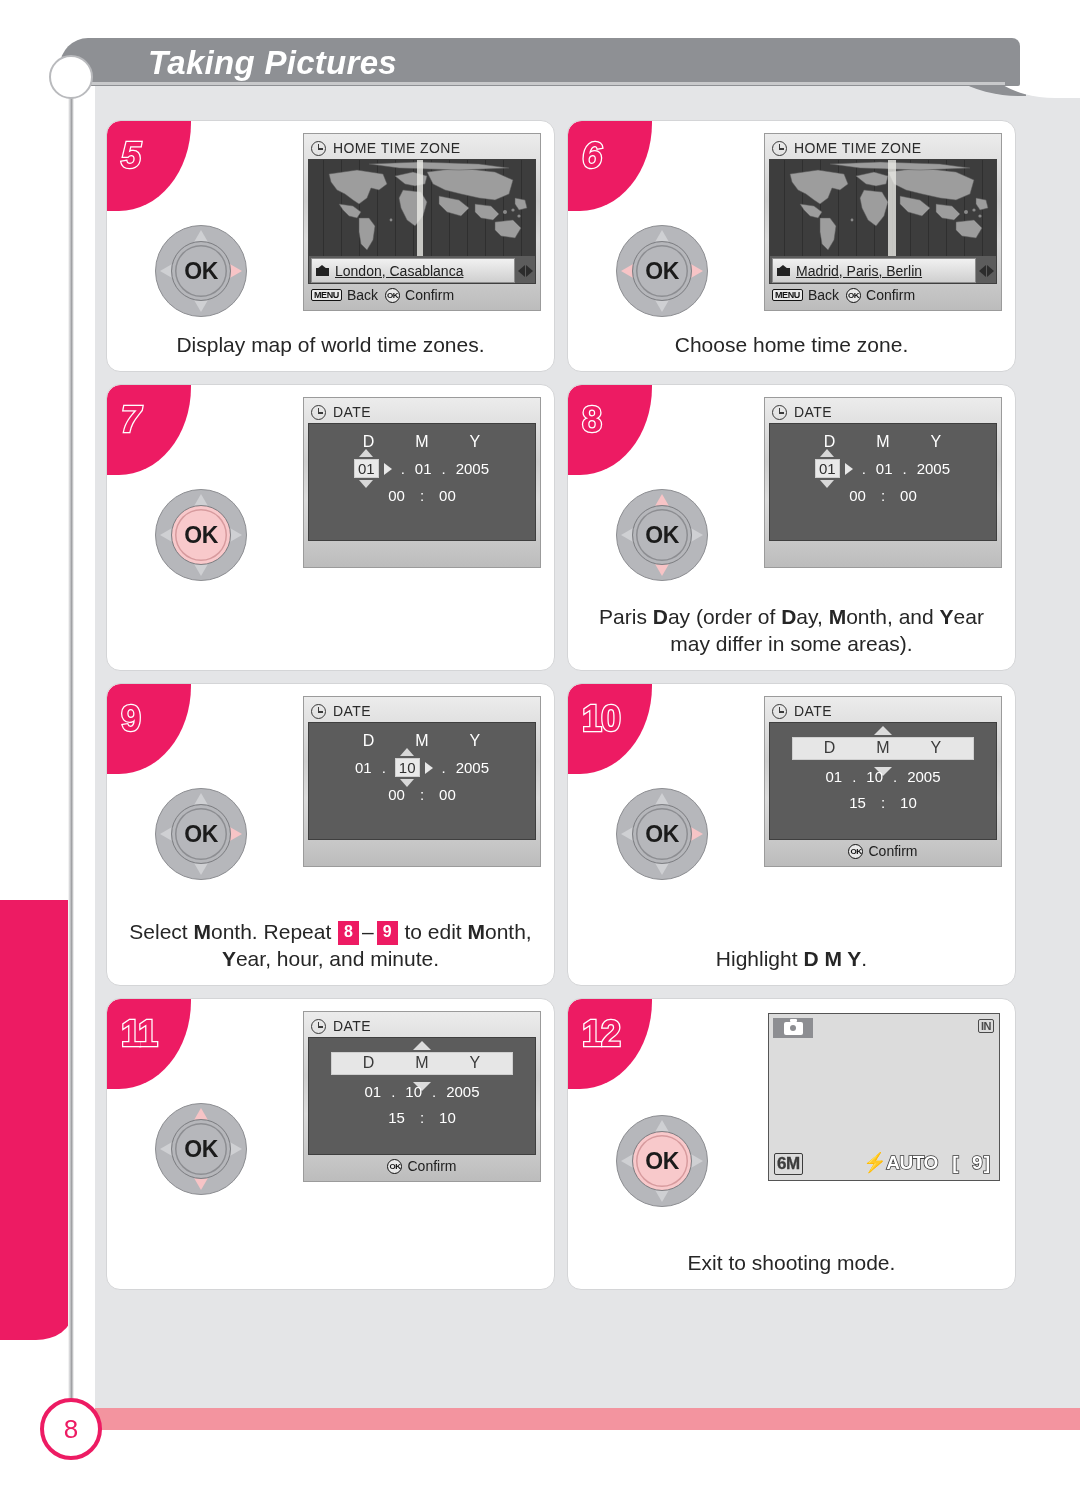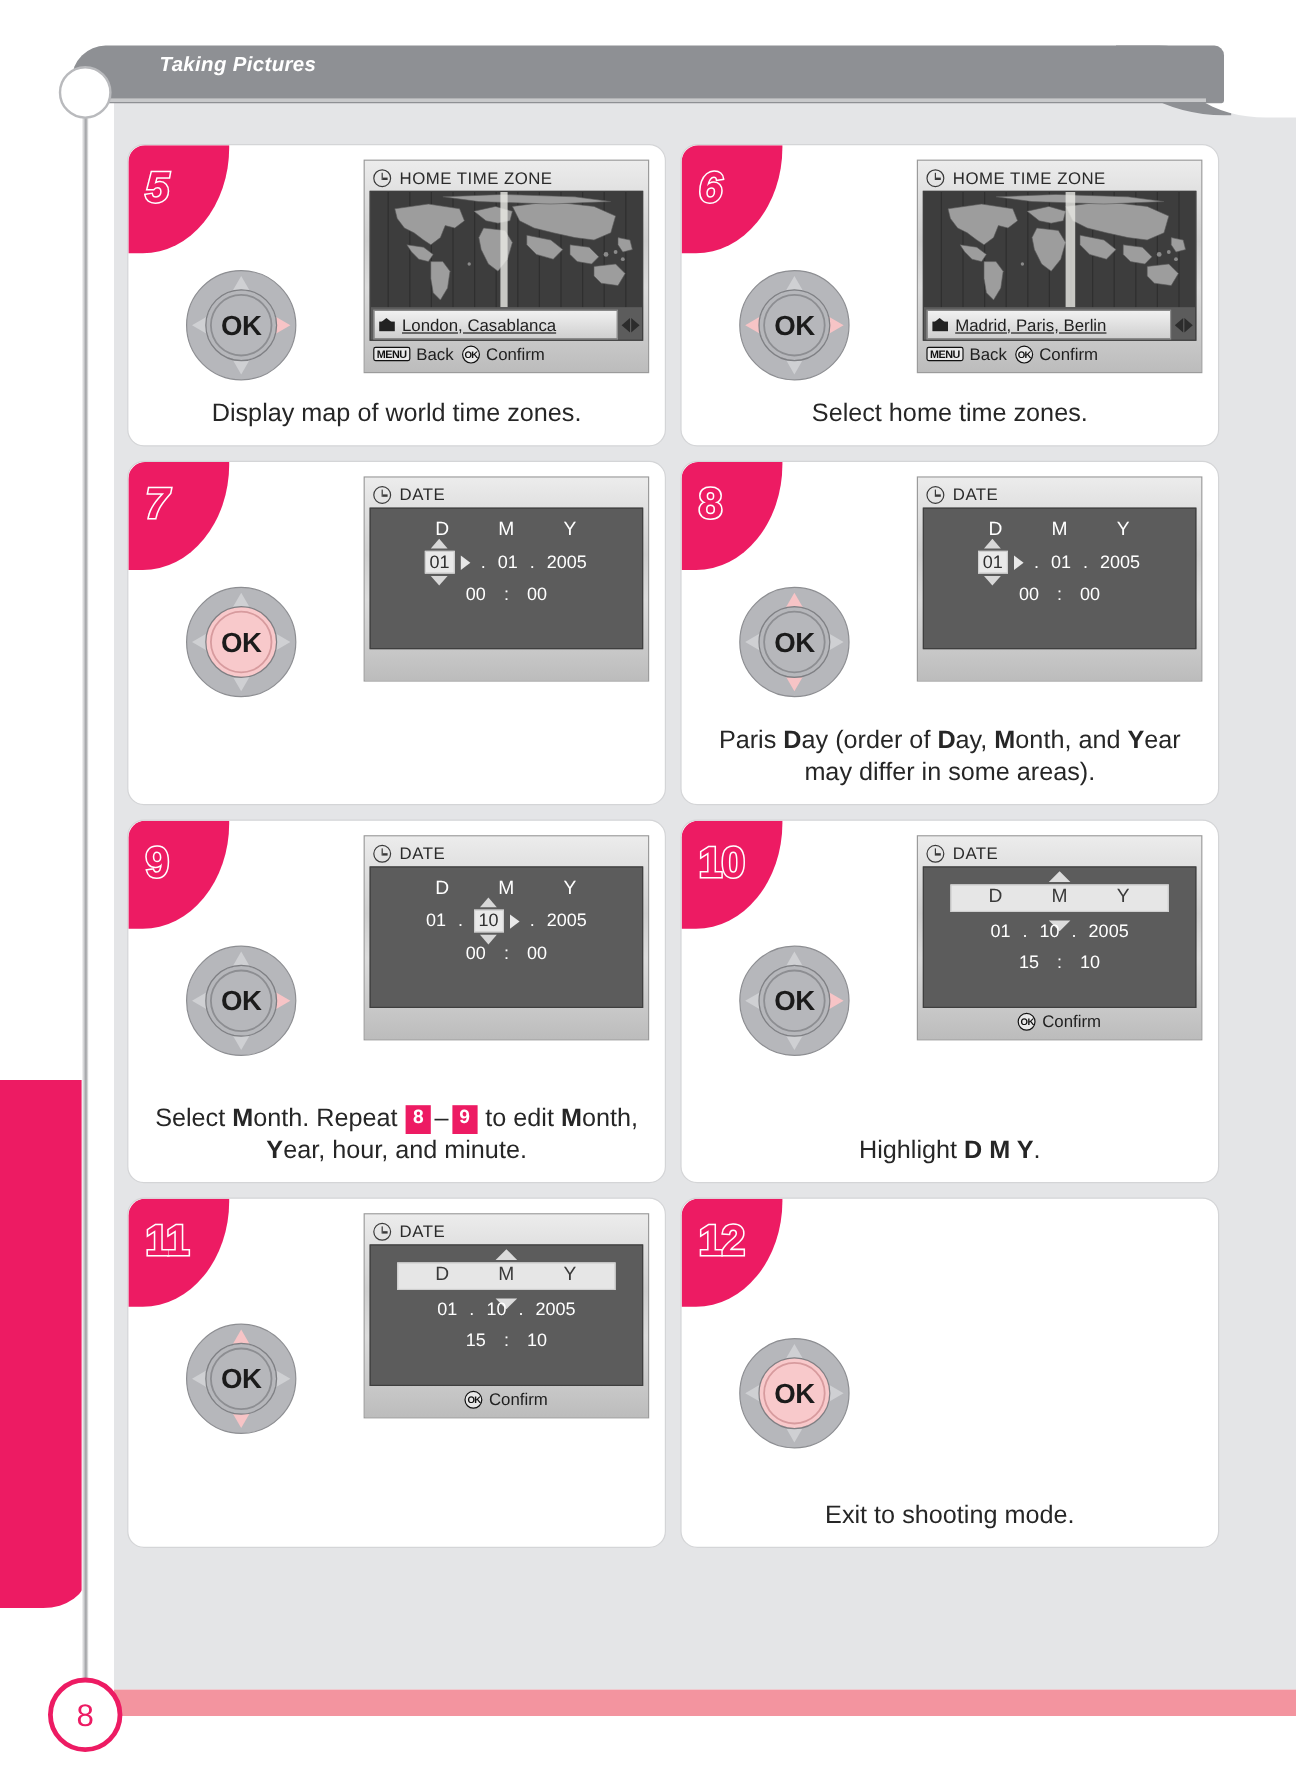--- a/index.html
+++ b/index.html
@@ -54,22 +54,22 @@
   }
   .header-swoosh-mask {
     position: absolute;
     left: 975px; top: 38px;
     width: 105px; height: 60px;
     background: #ffffff;
     border-bottom-left-radius: 80px 54px;
   }
   .header-title {
     position: absolute;
-    left: 133px; top: 44px;
-    font-size: 17px;
+    left: 148px; top: 44px;
+    font-size: 33px;
     font-weight: bold;
     font-style: italic;
     color: #ffffff;
     letter-spacing: 0.3px;
     z-index: 5;
   }
 
   
   .ring-circle {
     position: absolute;
@@ -631,21 +631,21 @@
           <span class="foot-item">
             <span class="menu-key">MENU</span>
             <span>Back</span>
           </span>
           <span class="foot-item">
             <span class="ok-key">OK</span>
             <span>Confirm</span>
           </span>
         </div>
       </div>
-      <div class="caption">Select home time zones.</div>
+      <div class="caption">Choose home time zone.</div>
     </div>
 
     <div class="card h-b">
       <div class="step-badge"></div>
       <div class="step-num">7</div>
       <div class="pad">
         <div class="pad-ring"></div>
         <div class="pad-tri tri-up"></div>
         <div class="pad-tri tri-down"></div>
         <div class="pad-tri tri-left"></div>
@@ -860,17 +860,32 @@
       <div class="step-badge"></div>
       <div class="step-num sk">12</div>
       <div class="pad" style="top:116px;">
         <div class="pad-ring"></div>
         <div class="pad-tri tri-up"></div>
         <div class="pad-tri tri-down"></div>
         <div class="pad-tri tri-left"></div>
         <div class="pad-tri tri-right"></div>
         <div class="pad-center hl">OK</div>
       </div>
+      <div class="lcd" style="background:none; border:none; padding:0; left:200px; top:14px; width:232px;">
+        <div class="shoot-body">
+          <div class="mode-chip">
+            <span class="cam-ico"></span>
+          </div>
+          <div class="in-chip">IN</div>
+          <div class="res-chip">6M</div>
+          <div class="flash-auto">
+            <span>⚡</span><span>AUTO</span>
+          </div>
+          <div class="shots-left">
+            [&nbsp;&nbsp;<span>9</span>]
+          </div>
+        </div>
+      </div>
       <div class="caption">Exit to shooting mode.</div>
     </div>
 
   </div>
 </div>
 
 </body></html>

